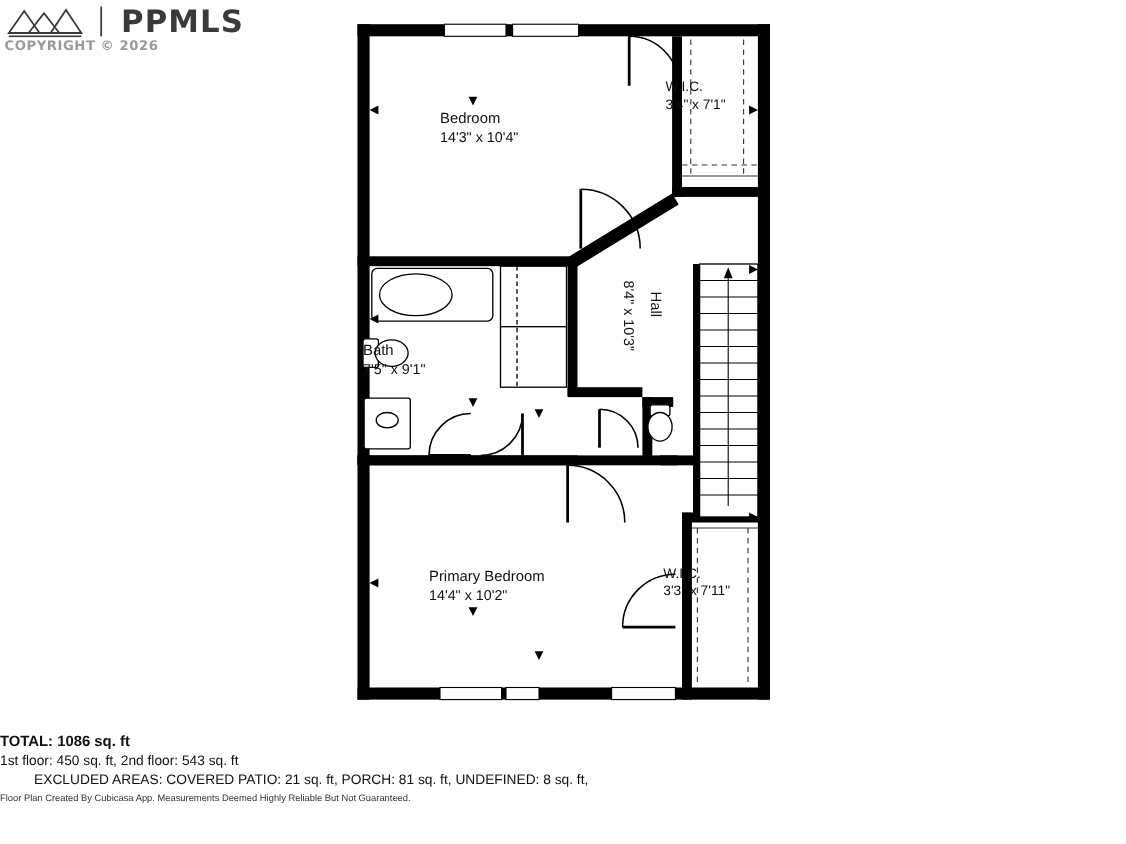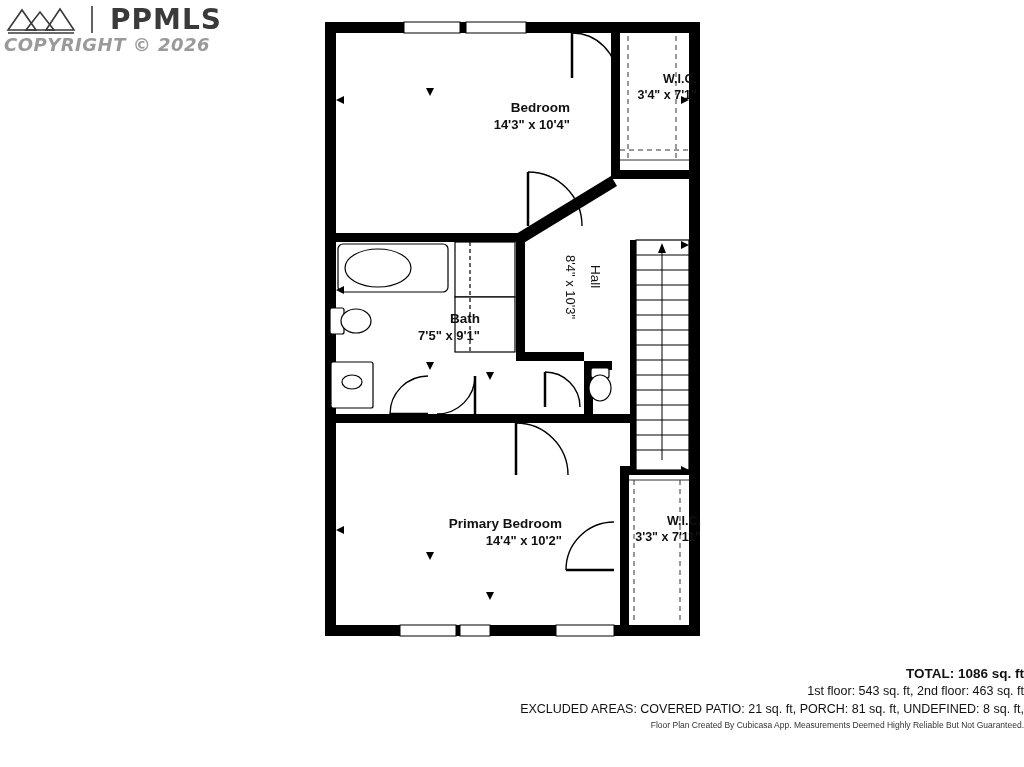--- a/index.html
+++ b/index.html
@@ -38,46 +38,44 @@
     font-size: 28px;
     font-weight: bold;
     letter-spacing: 1px;
     color: #3a3a3a;
     font-family: "DejaVu Sans", sans-serif;
   }
   #copyright-line {
     position: absolute;
     left: 4px;
     top: 34px;
-    font-size: 18px;
+    font-size: 12px;
     font-weight: bold;
     color: #9a9a9a;
     letter-spacing: 0.5px;
     font-family: "DejaVu Sans", sans-serif;
     white-space: nowrap;
-    font-style: italic;
   }
 
   
   #floorplan {
     position: absolute;
     left: 0;
     top: 0;
     width: 1024px;
     height: 660px;
   }
 
   
   .room-label {
     position: absolute;
-    text-align: right;
+    text-align: left;
     line-height: 1.25;
     color: #111;
     white-space: nowrap;
-    font-weight: bold;
   }
   .room-name {
     font-size: 13.5px;
   }
   .room-dims {
     font-size: 13px;
   }
   .small .room-name { font-size: 12.5px; }
   .small .room-dims { font-size: 12.5px; }
 
@@ -86,21 +84,21 @@
     white-space: nowrap;
     transform-origin: 0 0;
   }
 
   
   #footer {
     position: absolute;
     left: 0;
     top: 666px;
     width: 1024px;
-    text-align: right;
+    text-align: left;
   }
   #footer .total {
     font-size: 13.5px;
     font-weight: bold;
     margin-bottom: 3px;
   }
   #footer .floors {
     font-size: 12.5px;
     margin-bottom: 3px;
   }
@@ -305,16 +303,16 @@
   <div class="room-dims">14'4" x 10'2"</div>
 </div>
 
 <div class="room-label small" style="left: 603px; top: 514px; width: 98px;">
   <div class="room-name">W.I.C.</div>
   <div class="room-dims">3'3" x 7'11"</div>
 </div>
 
 <div id="footer">
   <div class="total">TOTAL: 1086 sq. ft</div>
-  <div class="floors">1st floor: 543 sq. ft, 2nd floor: 463 sq. ft</div>
+  <div class="floors">1st floor: 450 sq. ft, 2nd floor: 543 sq. ft</div>
   <div class="excluded">EXCLUDED AREAS: COVERED PATIO: 21 sq. ft, PORCH: 81 sq. ft, UNDEFINED: 8 sq. ft,</div>
   <div class="disclaimer">Floor Plan Created By Cubicasa App. Measurements Deemed Highly Reliable But Not Guaranteed.</div>
 </div>
 
 </body></html>

